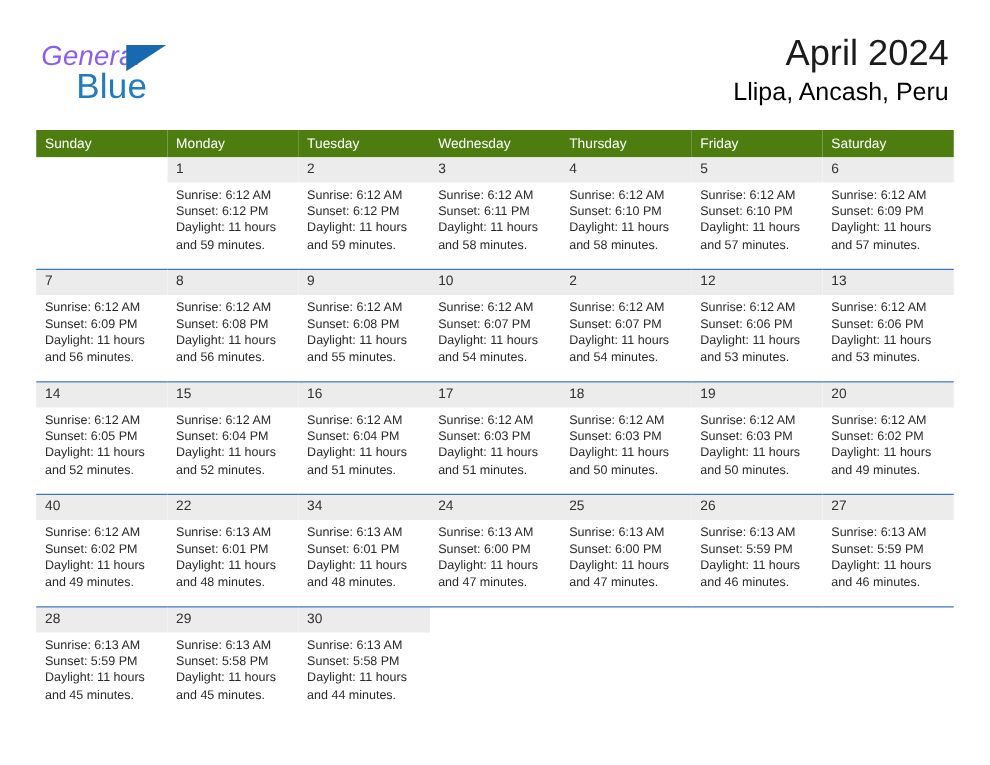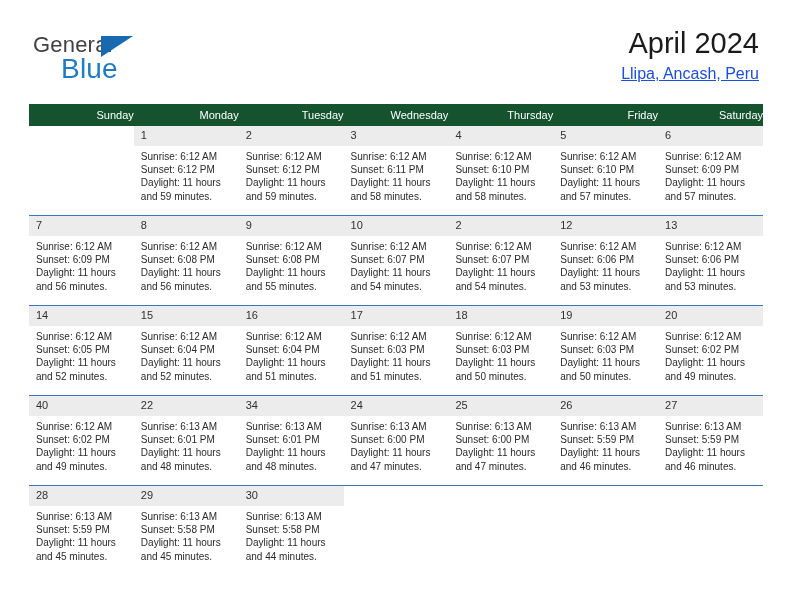--- a/index.html
+++ b/index.html
@@ -37,22 +37,23 @@
     top: 4px;
     width: 120px;
     height: 56px;
   }
   .logo-general {
     position: absolute;
     left: 0;
     top: 0;
     font-size: 22px;
     letter-spacing: 0.2px;
-    color: #404040;
+    color: #8b5cf6;
     font-family: "Liberation Sans", sans-serif;
+    font-style: italic;
   }
   .logo-blue {
     position: absolute;
     left: 28px;
     top: 21px;
     font-size: 28px;
     letter-spacing: 0.2px;
     color: #1f7bc4;
     font-family: "Liberation Sans", sans-serif;
   }
@@ -72,44 +73,43 @@
     top: 0;
     text-align: right;
   }
   .cal-title {
     font-size: 29px;
     color: #1b1b1b;
     line-height: 30px;
     white-space: nowrap;
   }
   .cal-subtitle {
-    font-size: 16px;
-    color: #1d4ed8;
+    font-size: 20px;
+    color: #000000;
     line-height: 20px;
     margin-top: 6px;
     white-space: nowrap;
-    text-decoration: underline;
   }
 
   
   .calendar {
     position: absolute;
     left: 29px;
     top: 104px;
     width: 734px;
     border-collapse: collapse;
     table-layout: fixed;
   }
 
   .calendar th {
-    background: #14532d;
+    background: #4d7c0f;
     color: #ffffff;
     font-size: 11px;
     font-weight: normal;
-    text-align: right;
+    text-align: left;
     padding: 5px 0 5px 7px;
     height: 12px;
     border: none;
   }
 
   .week-row td {
     vertical-align: top;
     padding: 0;
     border: none;
     border-top: 1px solid #3a76bd;

